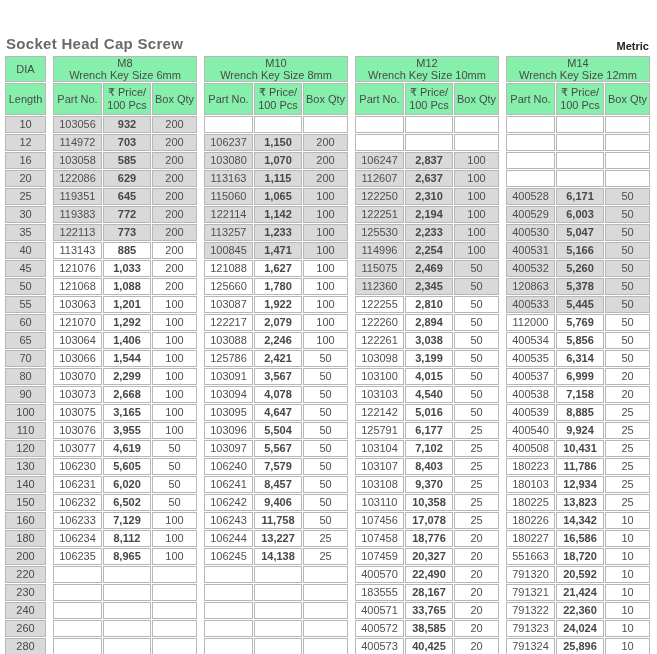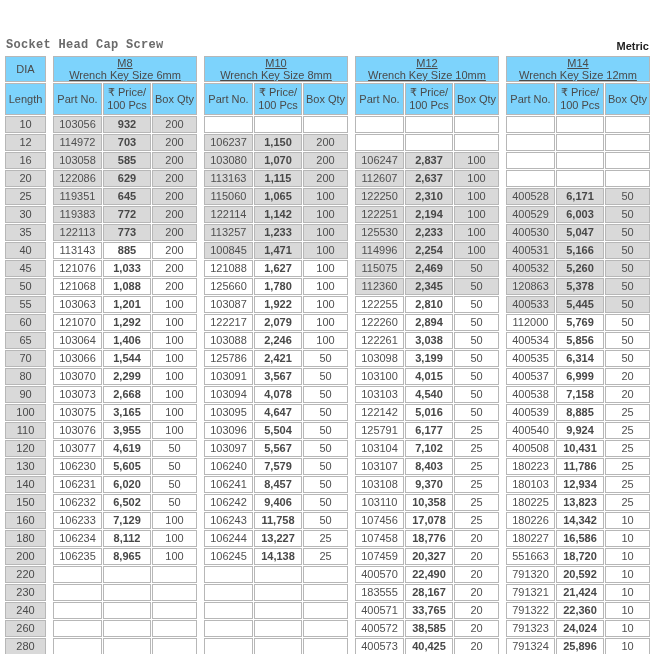--- a/index.html
+++ b/index.html
@@ -8,43 +8,43 @@
     font-family:"Liberation Sans","DejaVu Sans",sans-serif;
     color:#4f4f4f;
   }
   .page { padding:1px 4px 0 4px; }
 
   .titlebar {
     display:flex; justify-content:space-between; align-items:flex-end;
     padding:3px 2px 3px 2px;
   }
   .title {
-    font-size:12px; font-weight:bold; color:#6a6a6a; letter-spacing:0.3px;font-family:Liberation Mono, monospace;
+    font-size:15px; font-weight:bold; color:#6a6a6a; letter-spacing:0.3px;
   }
   .metric {
     font-size:11px; font-weight:bold; color:#222222; padding:0 2px 0 0;margin-top:36px;
   }
 
   table.price-table {
     border-collapse:separate; border-spacing:1px; table-layout:fixed;
   }
   td {
     box-sizing:border-box;
     border:1px solid #b7b7b7;
     background:#ffffff;
     font-size:11px;
     text-align:center; vertical-align:middle;
     padding:0; height:16px; line-height:15px;
     overflow:hidden; white-space:nowrap;
   }
   td.gap { border:none; background:transparent; }
   tr.h1 td { height:26px; }
   tr.h2 td { height:32px; }
-  td.hdr { background:#7dd3fc; color:#4a4a4a; }
-  td.ghead div { line-height:12px;text-decoration:underline; }
+  td.hdr { background:#86efac; color:#4a4a4a; }
+  td.ghead div { line-height:12px; }
   td.price-h div { line-height:13px; }
   td.len { background:#d9d9d9; color:#4a4a4a; }
   td.ft  { background:#d9d9d9; }
   td.price { font-weight:bold; color:#484848; }
 
   .c-len   { width:41px; }
   .c-gap   { width:5px;  }
   .c-part  { width:49px; }
   .c-price { width:48px; }
   .c-qty   { width:45px; }

